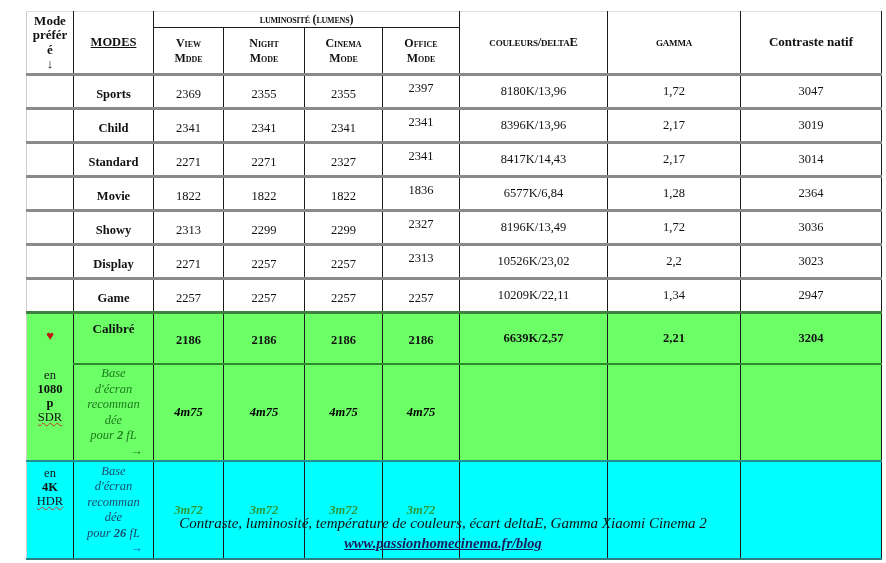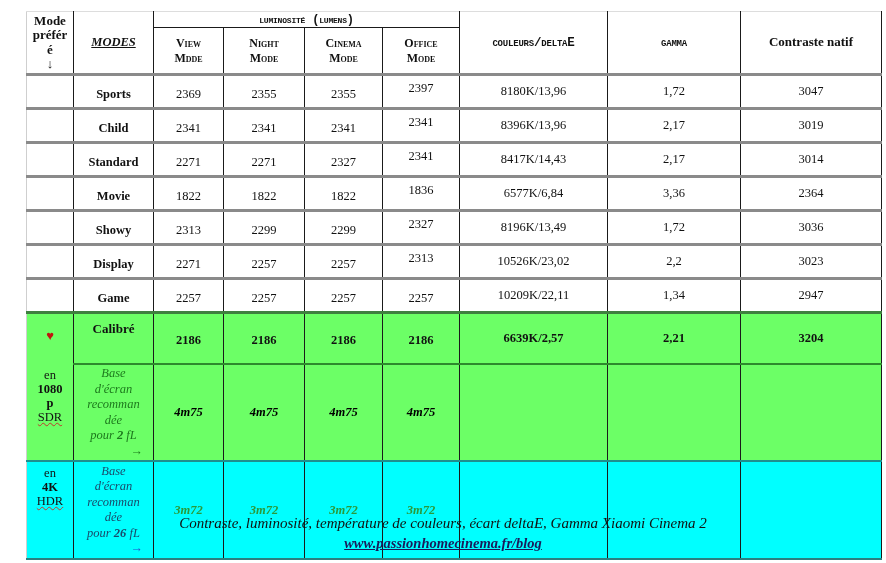--- a/index.html
+++ b/index.html
@@ -14,24 +14,24 @@
     border: 1px solid #1a1a1a;
     text-align: center; vertical-align: middle;
     padding: 0; font-size: 12.5px;
   }
   
   tr.datarow td { border-top: 3px solid #8a8a8a; height: 25px; }
   tr.datarow td.pref { border-left: 1px solid #cfcfcf; }
   td.hdr-pref { border-left: 1px solid #cfcfcf !important; border-top: 1px solid #ddd !important; }
   td.hdr-top { border-top: 1px solid #ddd !important; }
   tr.hdr2 td { }
-  .sc { font-variant: small-caps; font-weight: bold; font-size: 11px; letter-spacing: -0.2px; font-family: Liberation Mono, monospace; }
+  .sc { font-variant: small-caps; font-weight: bold; font-size: 11px; letter-spacing: -0.2px; }
   .sc2 { font-variant: small-caps; font-weight: bold; font-size: 12px; line-height: 15px; }
   .bold { font-weight: bold; }
-  .modes-hdr { font-weight: bold; text-decoration: underline; font-size: 13px; font-style: italic; }
+  .modes-hdr { font-weight: bold; text-decoration: underline; font-size: 13px; }
   .mode-name { font-weight: bold; font-size: 13px; padding-top: 6px !important; }
   .num { font-size: 12.5px; padding-top: 6px !important; }
   .num-hi { font-size: 12.5px; padding-bottom: 6px !important; }
   tr.green td { background: #6cff66; }
   tr.cyan td { background: #00ffff; }
   tr.calib td { border-top: 3px solid #3f7f3f; border-bottom: 2px solid #2d8a2d; height: 30px; font-weight: bold; }
   tr.green td.pref { border-left: 1px solid #cfcfcf; }
   tr.cyan td.pref { border-left: 1px solid #cfcfcf; }
   tr.sdr td { height: 92px; border-bottom: 2px solid #1f8f8f; }
   tr.hdr td { height: 92px; border-bottom: 2px solid #2a8080; }
@@ -126,21 +126,21 @@
     <td>3014</td>
   </tr>
   <tr class="datarow">
     <td class="pref"></td>
     <td class="mode-name">Movie</td>
     <td class="num">1822</td>
     <td class="num">1822</td>
     <td class="num">1822</td>
     <td class="num-hi">1836</td>
     <td>6577K/6,84</td>
-    <td>3,36</td>
+    <td>1,28</td>
     <td>2364</td>
   </tr>
   <tr class="datarow">
     <td class="pref"></td>
     <td class="mode-name">Showy</td>
     <td class="num">2313</td>
     <td class="num">2299</td>
     <td class="num">2299</td>
     <td class="num-hi">2327</td>
     <td>8196K/13,49</td>

